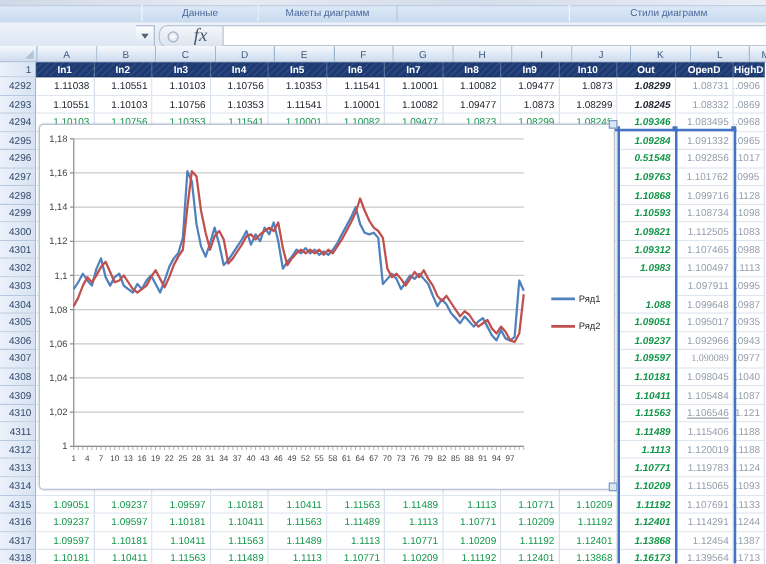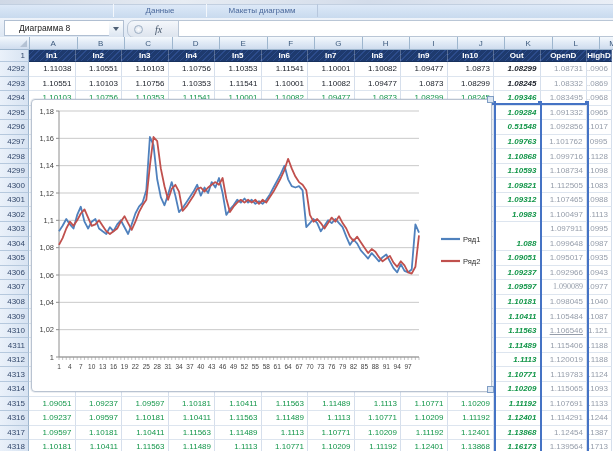--- a/index.html
+++ b/index.html
@@ -24,21 +24,21 @@
     border:1px solid #b0bfd2;font-size:8.5px;color:#222;line-height:14px;padding-left:14px;}
   #namebox-drop{position:absolute;left:109px;top:2px;width:14px;height:16px;background:linear-gradient(#fdfefe,#dbe5f1);
     border:1px solid #b0bfd2;border-left:none;display:flex;align-items:center;justify-content:center;}
   #namebox-drop .arr{width:0;height:0;border-left:3px solid transparent;border-right:3px solid transparent;
     border-top:4px solid #4f6075;}
   #fxpill{position:absolute;left:127px;top:2px;width:50px;height:16px;
     background:linear-gradient(#f4f7fb,#dde4ee);border:1px solid #b9c6d6;border-radius:7px 0 0 7px;
     display:flex;align-items:center;}
   #fxpill .dot{width:7px;height:7px;border-radius:50%;border:1px solid #9fb0c4;
     background:radial-gradient(#fff,#cfdae8);margin-left:6px;}
-  #fxpill .fx{font-family:"Liberation Serif",serif;font-style:italic;font-size:10px;color:#45566b;margin-left:12px;}
+  #fxpill .fx{font-family:"Liberation Serif",serif;font-style:italic;font-size:15px;color:#45566b;margin-left:12px;}
   #ffield{position:absolute;left:178px;top:2px;width:435px;height:15px;background:#fff;
     border:1px solid #b9c6d6;border-right:none;font-size:8px;line-height:15px;color:#222;padding-left:4px;}
 
   
   #grid{position:absolute;left:0;top:37px;width:613px;height:414px;background:#fff;}
   #colheads{position:absolute;left:0;top:0;height:13px;width:613px;display:flex;}
   .ch{height:12px;border-right:1px solid #9eb6ce;border-bottom:1px solid #9eb6ce;
     background:linear-gradient(#f5f9fd,#e2ebf6 45%,#cfdcee);
     font-size:8px;color:#3d5a7d;display:flex;align-items:center;justify-content:center;flex:none;}
   #corner{width:29px;position:relative;}
@@ -75,24 +75,26 @@
 <div id="app">
 
   <div id="ribbon">
     <div id="ribbon-remnant"></div>
     <div class="rgroup" style="left:113px;width:92px;">
         <span>Данные</span>
       </div>
     <div class="rgroup" style="left:206px;width:110px;">
         <span>Макеты диаграмм</span>
       </div>
+    <div class="rgroup" style="left:455px;width:158px;border-right:none;">
+        <span>Стили диаграмм</span>
+      </div>
   </div>
 
   <div id="fbar">
-    <div id="namebox">Диаграмма 8</div>
     <div id="namebox-drop">
         <div class="arr"></div>
       </div>
     <div id="fxpill">
       <div class="dot"></div>
       <div class="fx">fx</div>
     </div>
     <div id="ffield"></div>
   </div>
 

